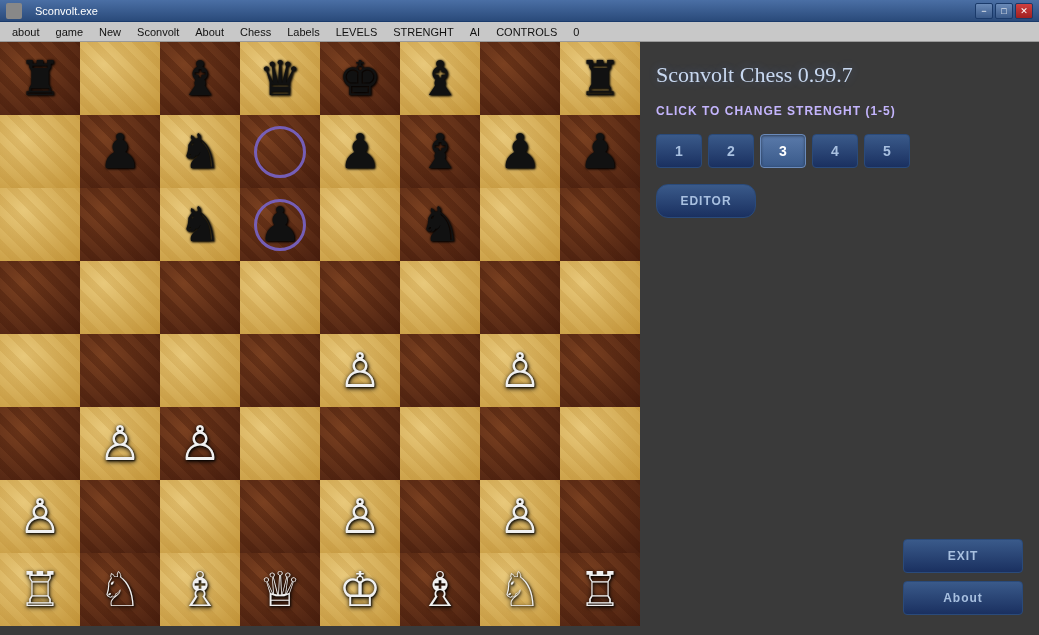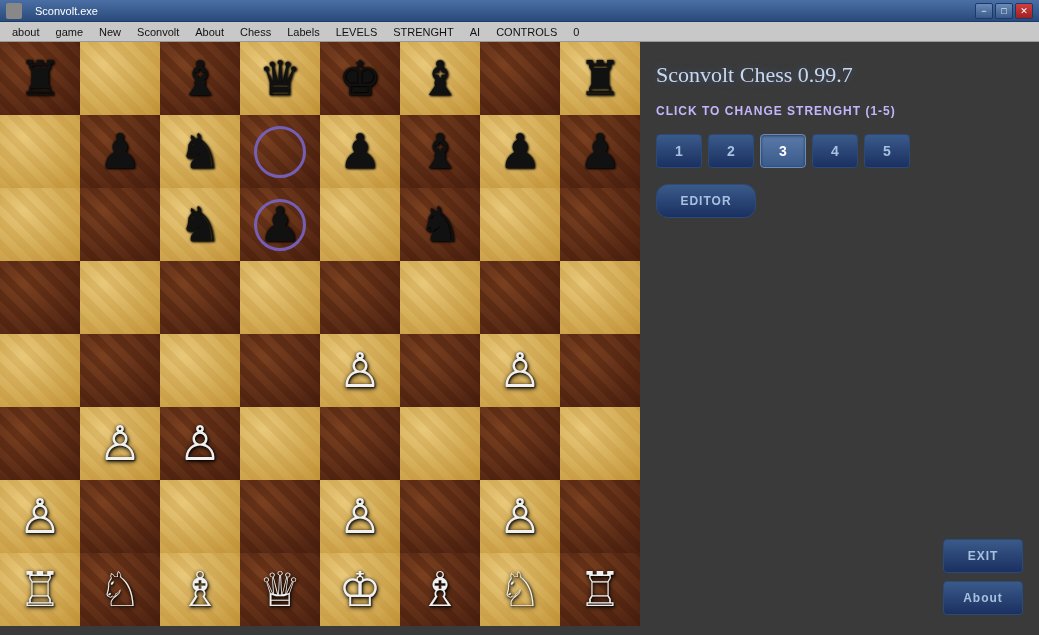--- a/index.html
+++ b/index.html
@@ -213,21 +213,21 @@
 
     .bottom-buttons {
       margin-top: auto;
       display: flex;
       flex-direction: column;
       align-items: flex-end;
       gap: 8px;
     }
 
     .action-btn {
-      width: 80px;
+      width: 120px;
       height: 34px;
       background: linear-gradient(to bottom, #3a5a8a, #1a3060);
       border: 1px solid #2a4a7a;
       border-radius: 4px;
       color: #a8c0e0;
       font-size: 12px;
       font-weight: bold;
       letter-spacing: 1px;
       cursor: pointer;
       display: flex;

